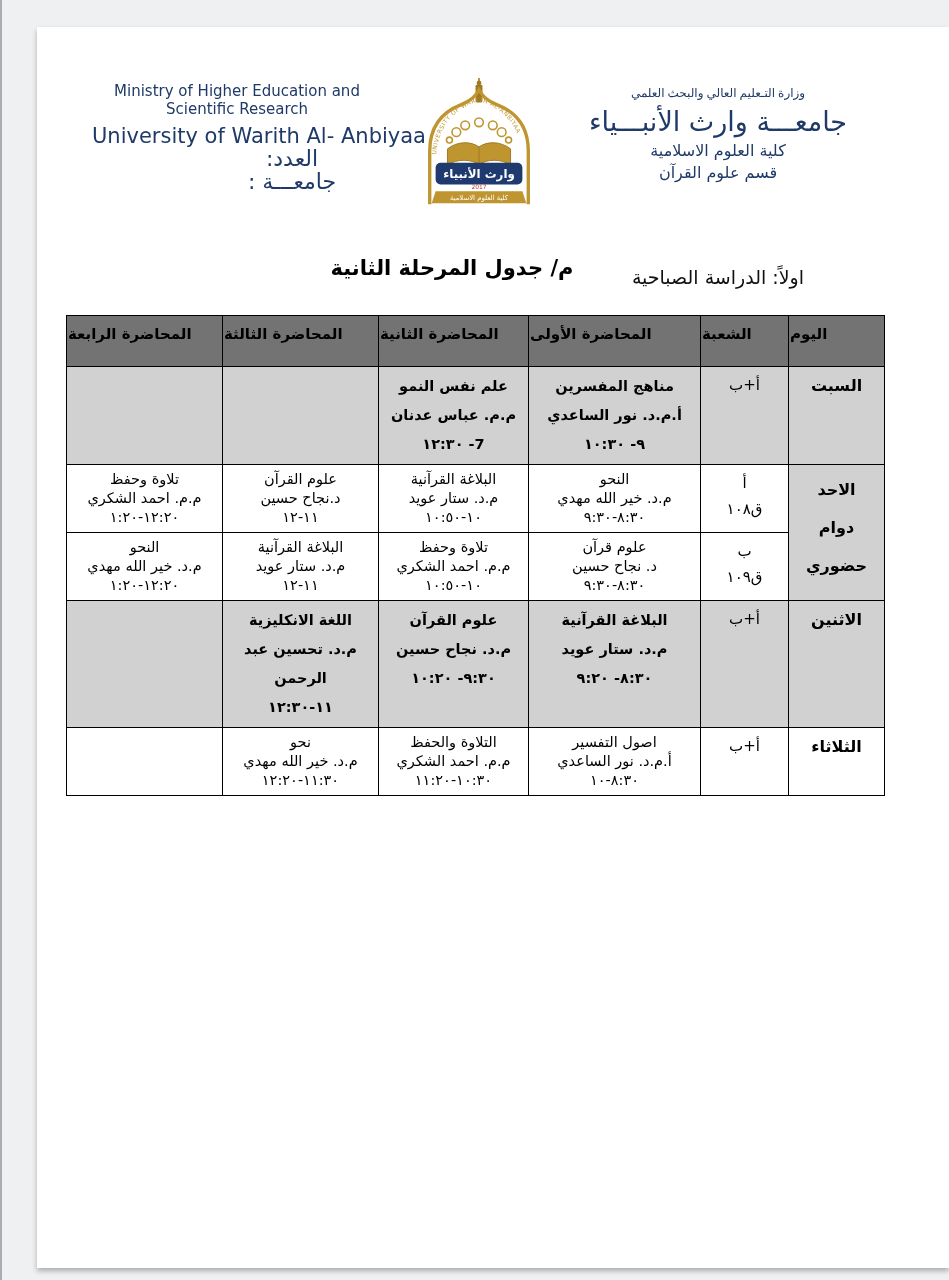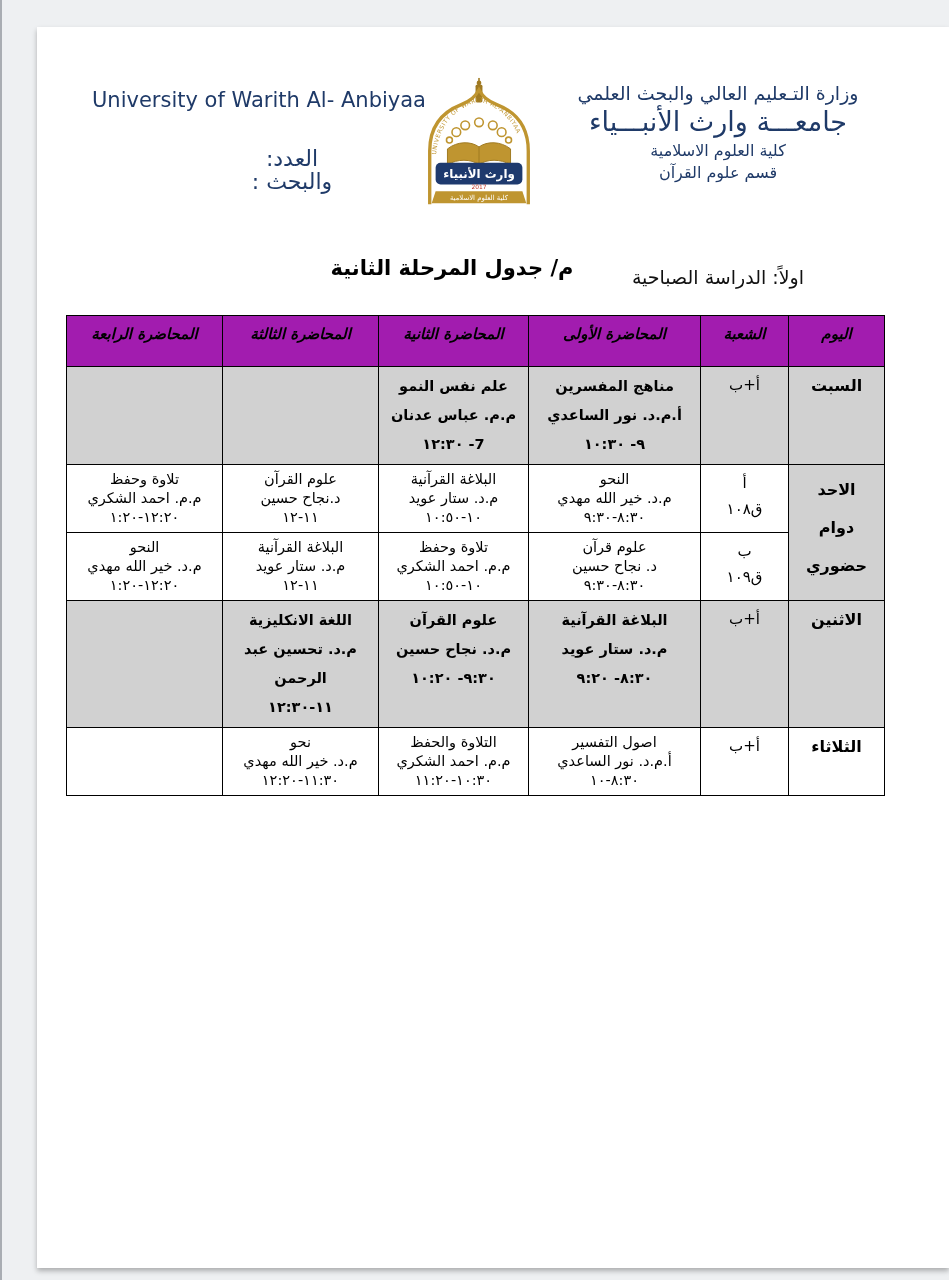--- a/index.html
+++ b/index.html
@@ -26,63 +26,65 @@
   
   .en-block{position:absolute;left:55px;top:55px;width:290px;text-align:center;color:var(--navy);}
   .en-block .ministry{font-size:15px;line-height:18px;}
   .en-block .univ-en{font-size:21px;line-height:26px;margin-top:5px;white-space:nowrap;}
   .meta-block{position:absolute;left:165px;top:120px;width:180px;text-align:center;
     direction:rtl;color:var(--navy);font-size:22px;}
   .meta-block div{line-height:23px;}
   .logo{position:absolute;left:373px;top:50px;width:138px;height:134px;}
   .ar-block{position:absolute;right:66px;top:55px;width:330px;text-align:center;
     direction:rtl;color:var(--navy);}
-  .ar-block .ar-ministry{font-size:19px;line-height:22px;}
+  .ar-block .ar-ministry{font-size:12px;line-height:22px;font-family:Liberation Serif, serif;}
   .ar-block .ar-univ{font-size:27px;line-height:36px;}
   .ar-block .ar-college{font-size:16px;line-height:22px;}
   .ar-block .ar-dept{font-size:16px;line-height:22px;}
   
   .doc-title{position:absolute;left:0;top:193px;width:830px;text-align:center;
     direction:rtl;font-size:21px;font-weight:bold;color:#000;margin-top:36px;}
   .doc-subtitle{position:absolute;right:145px;top:239px;direction:rtl;font-size:19px;color:#111;}
   
   table.schedule{
     position:absolute;left:29px;top:288px;width:818px;
     border-collapse:collapse;table-layout:fixed;direction:rtl;
   }
   .schedule th,.schedule td{border:1px solid var(--border_black);}
   .schedule th{
     height:51px;font-size:15px;font-weight:bold;vertical-align:top;
-    padding-top:9px;text-align:center;background:#a21caf;font-style:italic;
+    padding-top:9px;text-align:left;background:#737373;
   }
   .schedule td{vertical-align:top;text-align:center;padding:5px 3px;}
   .schedule .shaded{background:var(--cell_gray);}
   .schedule td.day{font-weight:bold;font-size:16px;}
   .schedule td.day div{line-height:27px;}
   .schedule td.day.tall div{line-height:36px;padding-top:2px;}
   .schedule td.sec{font-weight:normal;font-size:15px;}
   .schedule td.sec div{line-height:26px;}
   .schedule td.lec{font-size:14.5px;}
   .schedule td.lec.bold{font-weight:bold;}
   .schedule td.lec.bold div{line-height:29px;}
   .schedule td.lec.serif{font-weight:normal;}
   .schedule td.lec.serif div{line-height:19px;}
 </style>
 </head>
 <body>
 
 <div class="page">
 
   <div class="en-block">
+    <div class="ministry">Ministry of Higher Education and</div>
+    <div class="ministry">Scientific Research</div>
     <div class="univ-en">University of Warith Al- Anbiyaa</div>
   </div>
 
   <div class="meta-block">
     <div>العدد:</div>
-    <div>والبحث :</div>
+    <div>جامعـــة :</div>
   </div>
 
   <svg class="logo" viewBox="0 0 140 134" xmlns="http://www.w3.org/2000/svg">
     <rect x="69.2" y="0" width="1.6" height="4" fill="var(--logo_gold_dark)"></rect>
     <circle cx="70" cy="5" r="2.4" fill="var(--logo_gold_dark)"></circle>
     <rect x="66.5" y="7" width="7" height="18" rx="1.5" fill="var(--logo_gold_dark)"></rect>
     <path d="M20 128 L20 74 C20 48 34 34 52 27 C62 23 66 19 70 12 C74 19 78 23 88 27 C106 34 120 48 120 74 L120 128" fill="none" stroke="var(--logo_gold)" stroke-width="3.4"></path>
     <path id="lg-arc" d="M26 82 C28 48 46 30 70 24 C94 30 112 48 114 82" fill="none"></path>
     <text font-size="6" fill="var(--logo_gold)" letter-spacing="0.6">
       <textPath href="#lg-arc" startOffset="4">UNIVERSITY OF WARITH AL-ANBIYAA</textPath>

